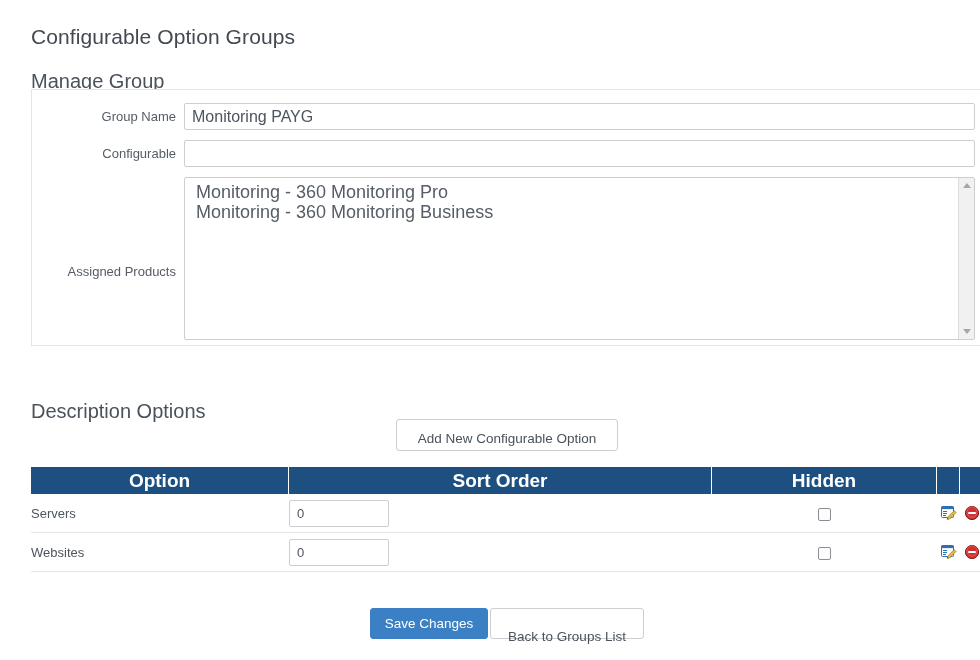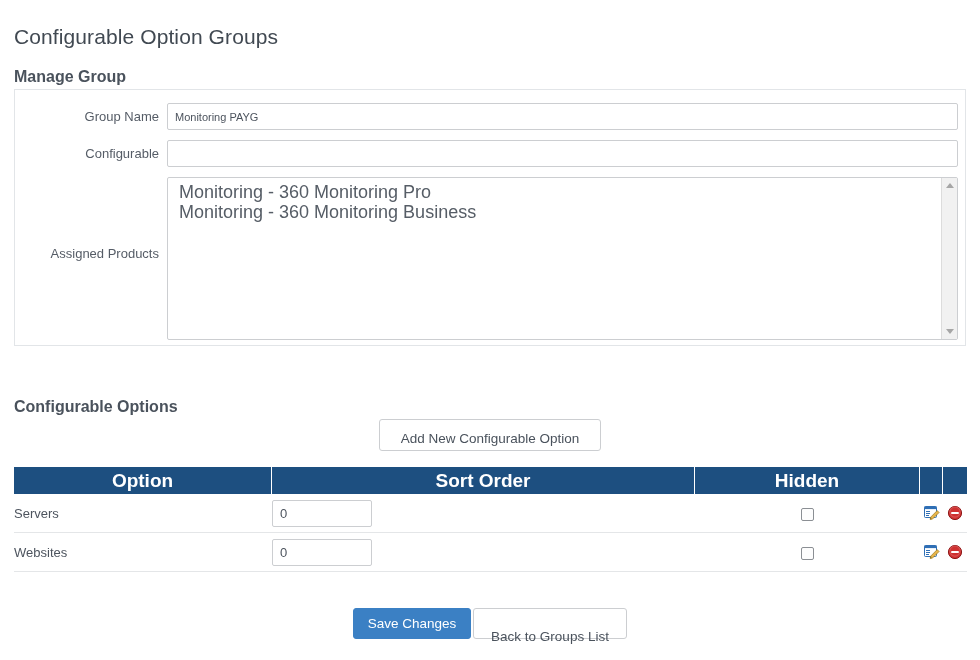--- a/index.html
+++ b/index.html
@@ -13,37 +13,38 @@
     font-family: "Liberation Sans", sans-serif;
     font-size: 13px;
     color: #414952;
     overflow: hidden;
     position: relative;
   }
   .page {
     position: relative;
     width: 964px;
     height: 660px;
+    margin-left: 17px;
   }
   
   .page-title {
     position: absolute;
     left: 14px;
     top: 10px;
     font-size: 21px;
     font-weight: normal;
     color: #414952;
     letter-spacing: 0.1px;
     line-height: 26px;
     white-space: nowrap;
   }
   .section-title {
     position: absolute;
-    font-size: 16px;
-    font-weight: bold;
+    font-size: 20px;
+    font-weight: normal;
     color: #4a525c;
     line-height: 20px;
     white-space: nowrap;
   }
   #manage-group-title { left: 14px; top: 54px; }
   #configurable-options-title { left: 14px; top: 384px; }
 
   
   .panel {
     position: absolute;
@@ -72,21 +73,21 @@
   .form-control {
     position: absolute;
     left: 152px;
     width: 791px;
     height: 27px;
     box-sizing: border-box;
     border: 1px solid #ccced1;
     border-radius: 2px;
     background: #ffffff;
     font-family: "Liberation Sans", sans-serif;
-    font-size: 11px;
+    font-size: 16px;
     color: #4d545e;
     padding: 0 7px;
     outline: none;
   }
   .form-control::placeholder { color: #a9aeb4; }
 
   
   .listbox {
     position: absolute;
     left: 152px;
@@ -275,41 +276,41 @@
       <label class="form-label" style="left:4px; top:5px;">Group Name</label>
       <input class="form-control" type="text" style="top: 0px;" value="Monitoring PAYG">
     </div>
 
     <div class="form-row" style="top:50px;">
       <label class="form-label" style="left:4px; top:5px;">Configurable</label>
       <input class="form-control" type="text" style="top: 0px;" value="">
     </div>
 
     <div class="form-row" style="top:13px;">
-      <label class="form-label" style="left:4px; top:142px;">Assigned Products</label>
+      <label class="form-label" style="left:4px; top:160px;">Assigned Products</label>
 
       <div class="listbox">
         <div class="listbox-inner">
           <div class="list-option">Monitoring - 360 Monitoring Pro</div>
           <div class="list-option">Monitoring - 360 Monitoring Business</div>
         </div>
         <div class="scrollbar">
           <div class="scroll-arrow up">
               <span class="tri"></span>
             </div>
           <div class="scroll-arrow down">
               <span class="tri"></span>
             </div>
         </div>
       </div>
     </div>
 
   </div>
 
-  <h2 class="section-title" id="configurable-options-title">Configurable Options</h2>
+  <h2 class="section-title" id="configurable-options-title">Description Options</h2>
 
   <button class="btn btn-default" id="add-option-button">Add New Configurable Option</button>
 
   <div class="table-wrap">
     <table class="opt-table">
       <colgroup>
         <col style="width:258px">
         <col style="width:423px">
         <col style="width:225px">
         <col style="width:23px">

